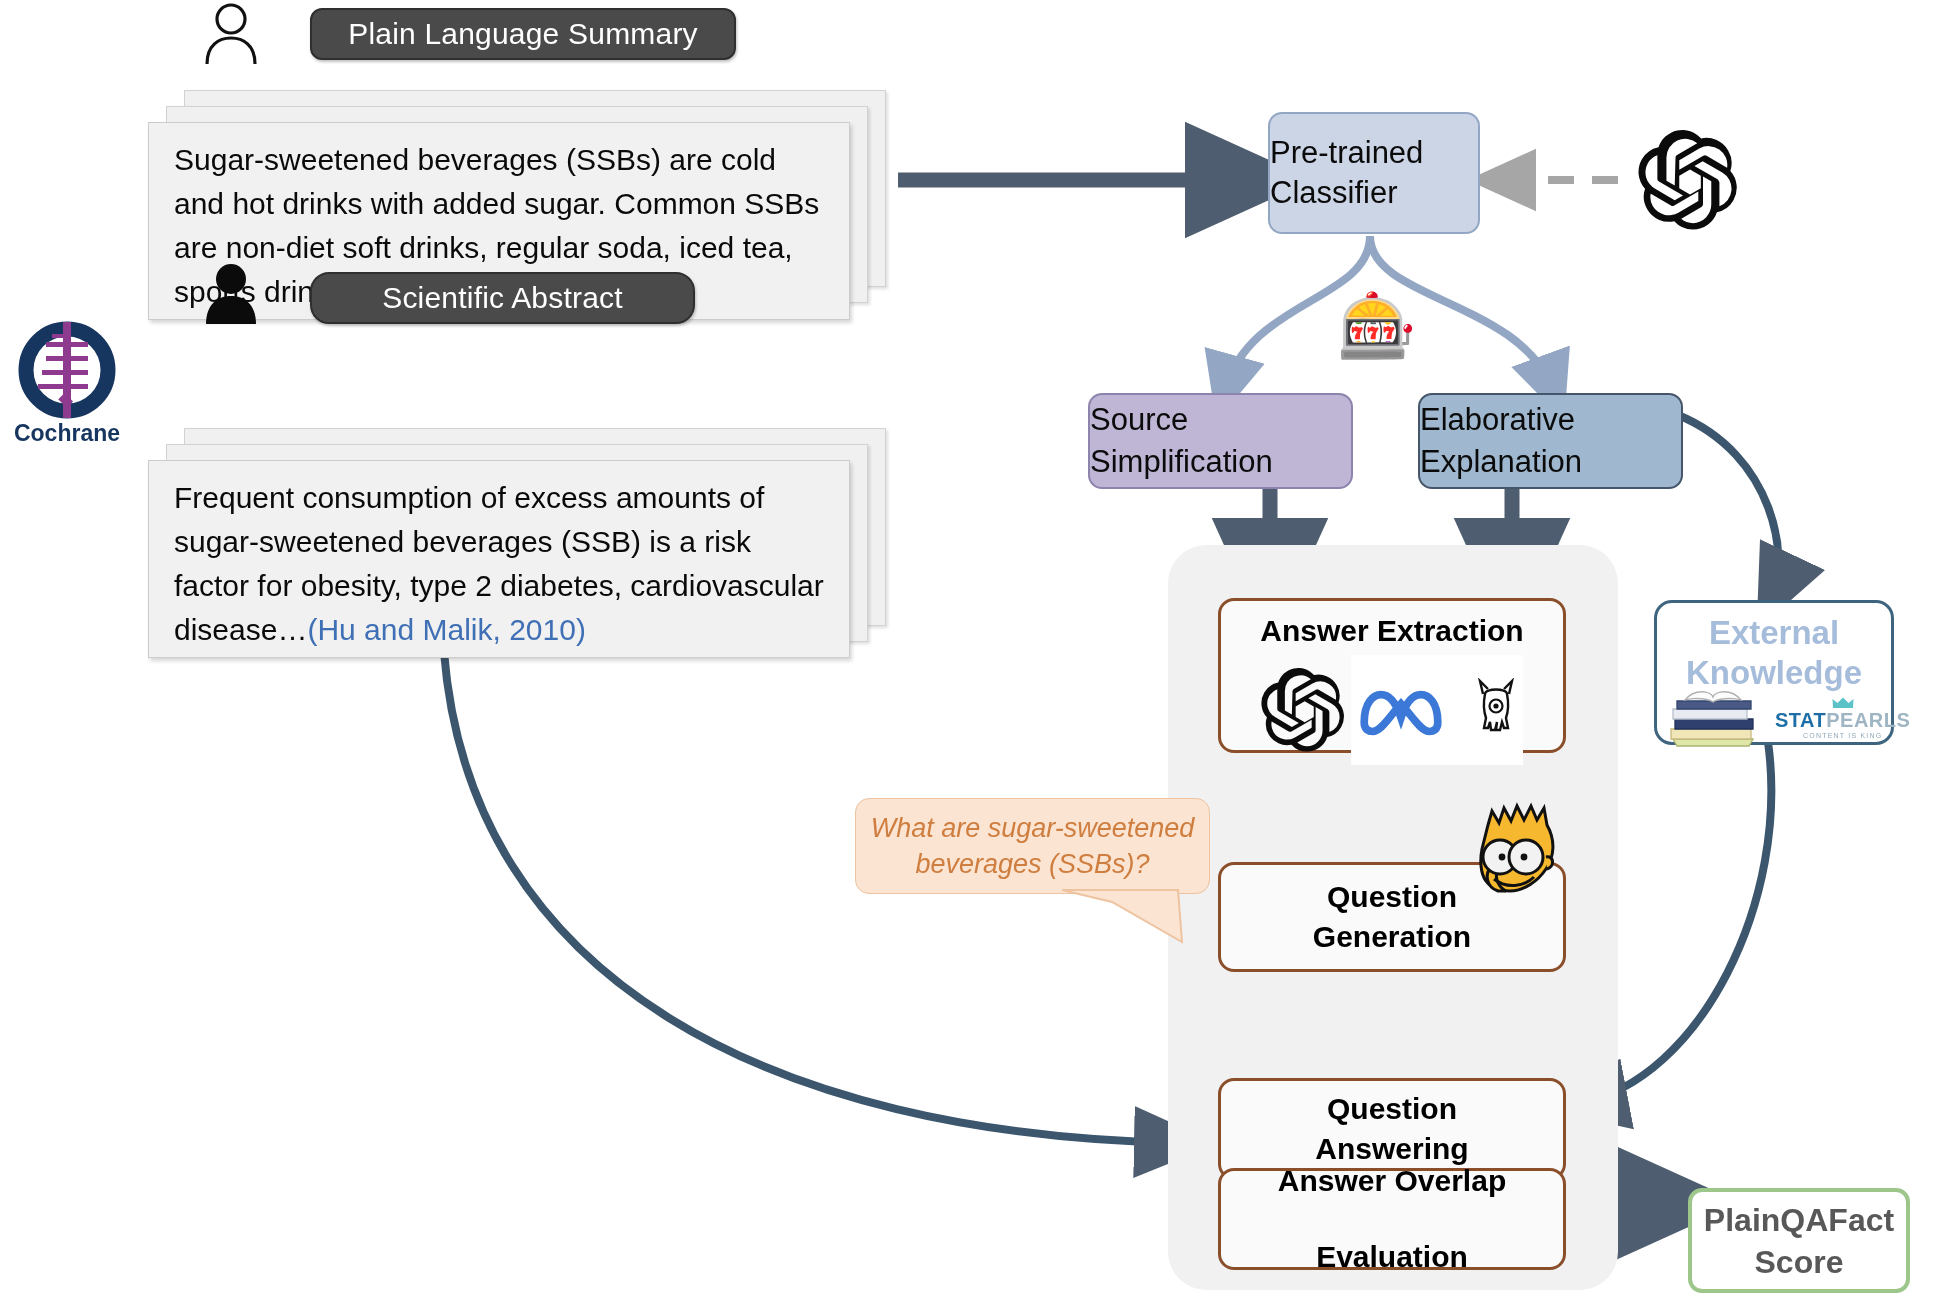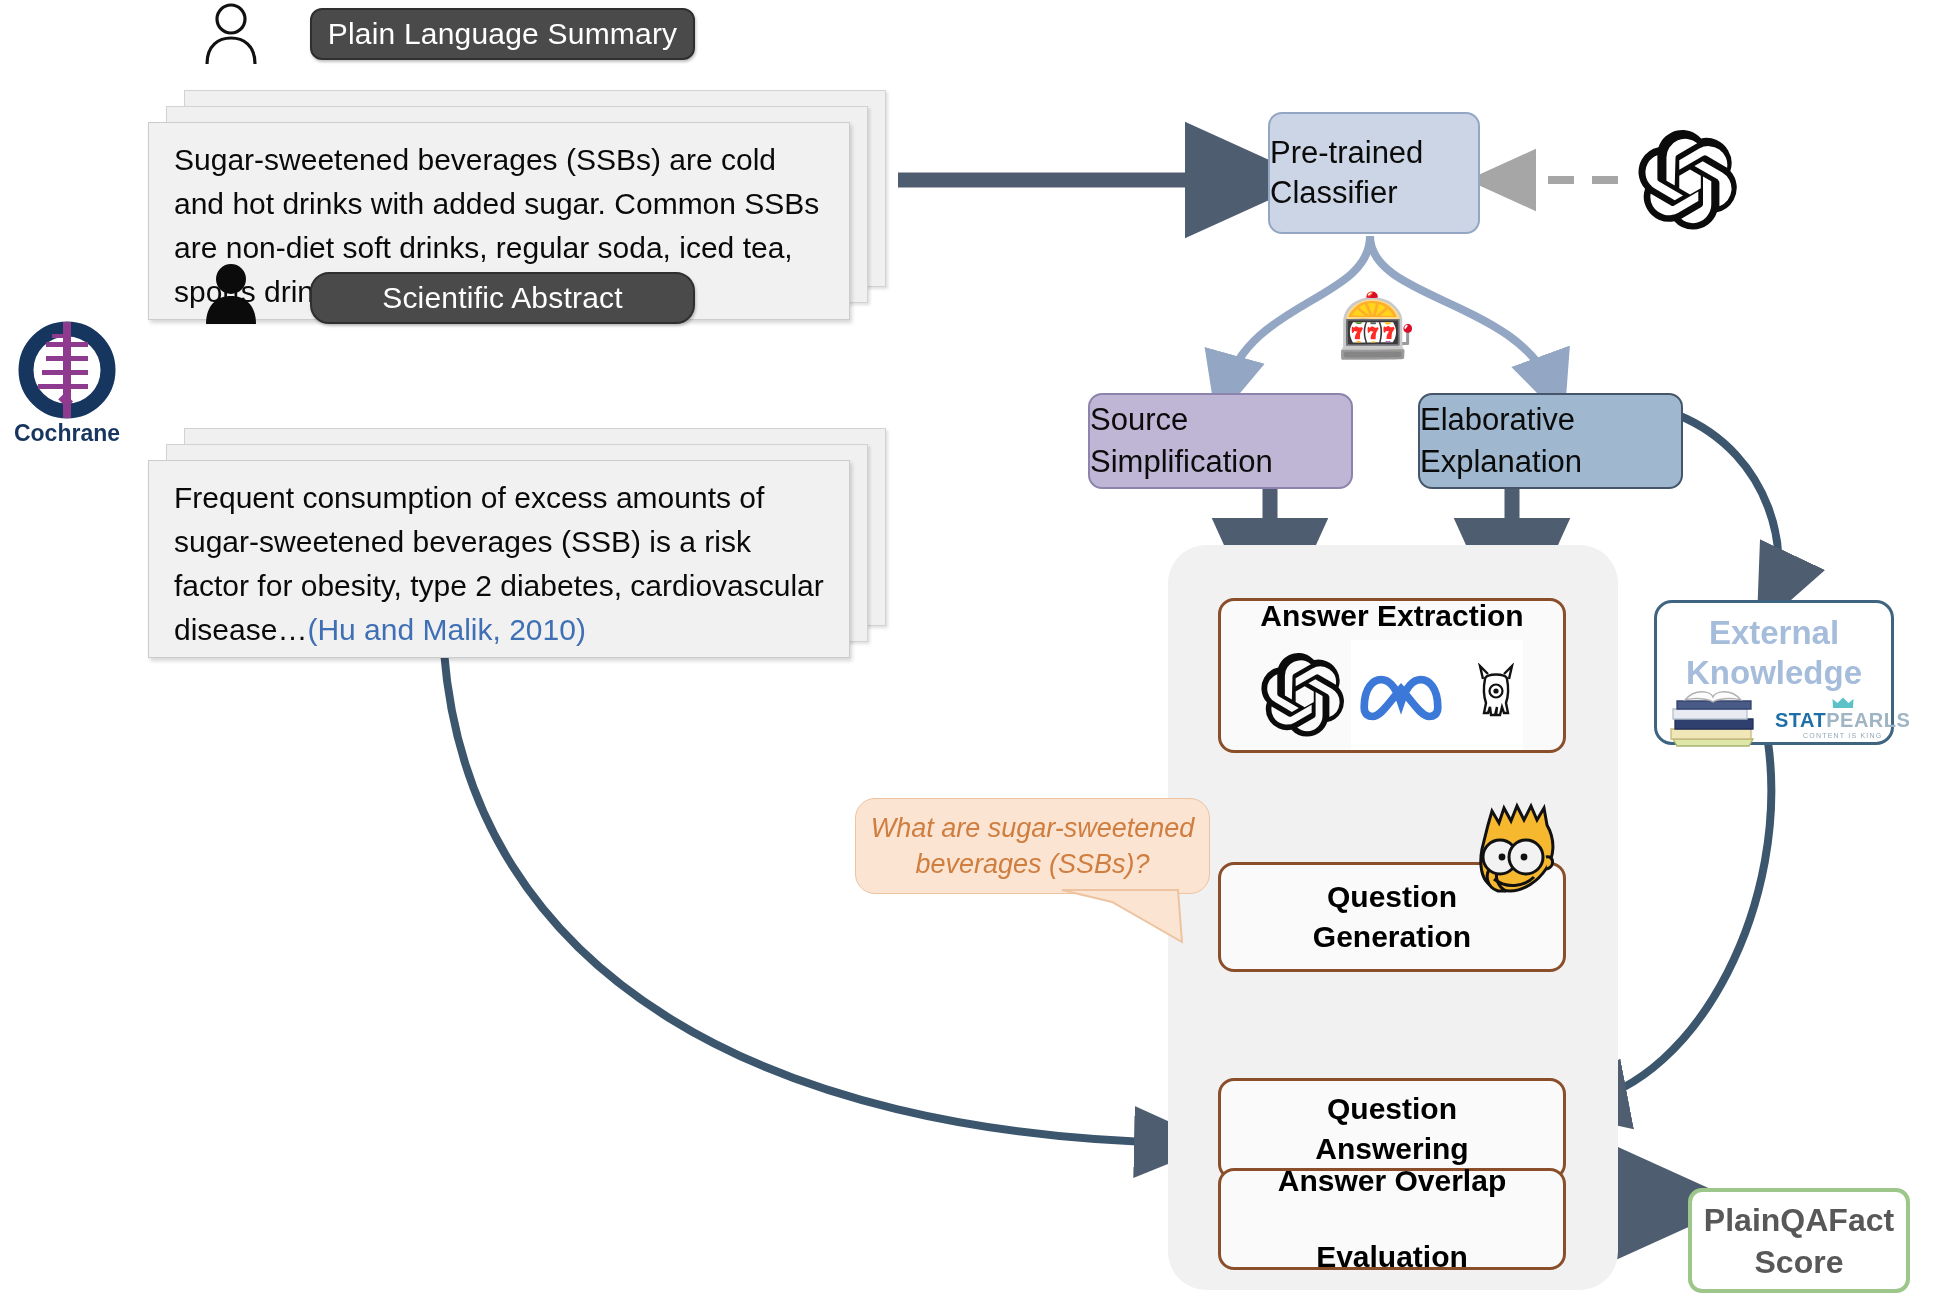--- a/index.html
+++ b/index.html
@@ -38,21 +38,21 @@
   .stepbox{background:#fafafa;border:3px solid #8a4f2a;border-radius:16px;
            font-weight:bold;font-size:30px;line-height:40px;color:#000;}
   .extbox{background:#ffffff;border:3px solid #3e647f;border-radius:18px;}
   .extbox .ext-title{color:#a6bcdb;font-weight:bold;font-size:33px;
                      line-height:40px;text-align:center;}
   .scorebox{background:#ffffff;border:4px solid #9cc68a;border-radius:14px;
             font-weight:bold;font-size:32px;line-height:42px;color:#585858;
             display:flex;align-items:center;justify-content:center;text-align:center;}
 
   
-  .bubble{background:#fbe4d2;border:1px solid #edc3a0;border-radius:20px;
+  .bubble{background:#fbe4d2;border:1px solid #edc3a0;border-radius:14px;
           color:#cf7e3f;font-style:italic;font-size:27px;line-height:36px;
           text-align:center;display:flex;align-items:center;justify-content:center;
           padding:0 14px;}
 
   
   .logorow{display:flex;align-items:center;justify-content:center;gap:6px;}
   .whitepatch{background:#ffffff;display:flex;align-items:center;
               justify-content:center;gap:26px;}
 
   
@@ -128,21 +128,21 @@
     <g>
       <path d="M444,652 C470,980 770,1135 1182,1143" fill="none" stroke="#3c566e" stroke-width="8" marker-end="url(#ah-thin)"></path>
     </g>
   </svg>
 
   <svg class="abs" style="left:200px;top:2px;width:62px;height:62px;" viewBox="0 0 62 62">
     <circle cx="31" cy="17" r="14" fill="none" stroke="#111" stroke-width="3.2"></circle>
     <path d="M7 62 C7 43 19 36 31 36 C43 36 55 43 55 62" fill="none" stroke="#111" stroke-width="3.2"></path>
   </svg>
 
-  <div class="abs pill" style="left:310px;top:8px;width:385px;height:52px;">
+  <div class="abs pill" style="left:310px;top:8px;width:426px;height:52px;">
     <span>Plain Language Summary</span>
   </div>
 
   <div class="cardstack" style="left:148px;top:90px;width:740px;height:220px;">
     <div class="card-shadow" style="left:36px;top:0px;width:700px;height:195px;"></div>
     <div class="card-shadow" style="left:18px;top:16px;width:700px;height:195px;"></div>
     <div class="card-front" style="left:0px;top:32px;width:700px;height:196px;"></div>
     <div class="card-text" style="left:26px;top:48px;width:660px;">
       <span>Sugar-sweetened beverages (SSBs) are cold and hot drinks with added sugar. Common SSBs are non-diet soft drinks, regular soda, iced tea, sports drinks…</span><span class="cite">(Hu and Malik, 2010)</span>
     </div>
@@ -198,21 +198,21 @@
   </div>
 
   <div class="abs box elaborate" style="left:1418px;top:393px;width:265px;height:96px;">
     <div>Elaborative</div>
     <div>Explanation</div>
   </div>
 
   <div class="abs panel" style="left:1168px;top:545px;width:450px;height:745px;"></div>
 
   <div class="abs stepbox" style="left:1218px;top:598px;width:348px;height:155px;
-              display:flex;flex-direction:column;align-items:center;justify-content:flex-end;
+              display:flex;flex-direction:column;align-items:center;justify-content:space-between;
               padding-top:10px;">
     <div>Answer Extraction</div>
     <div class="logorow" style="margin-top:4px;">
       <svg style="width:84px;height:84px;" viewBox="0 0 64 64">
         <path fill="#0b0b0b" d="M59.1 26.2a15.9 15.9 0 0 0-1.4-13.1A16.1 16.1 0 0 0 40.4 5.4 16.1 16.1 0 0 0 13.1 11a15.9 15.9 0 0 0-10.6 7.7 16.1 16.1 0 0 0 2 18.9 15.9 15.9 0 0 0 1.4 13.1 16.1 16.1 0 0 0 17.3 7.7 15.9 15.9 0 0 0 12 5.3 16.1 16.1 0 0 0 15.3-11.1 15.9 15.9 0 0 0 10.6-7.7 16.1 16.1 0 0 0-2-18.7Zm-23.9 33.4a11.9 11.9 0 0 1-7.6-2.8l.4-.2 12.6-7.3a2 2 0 0 0 1-1.8V29.7l5.3 3.1v14.7a12 12 0 0 1-11.7 12.1ZM9.5 48.8a11.9 11.9 0 0 1-1.4-8l.4.2 12.6 7.3a2 2 0 0 0 2.1 0l15.4-8.9v6.1L25.8 52.9a12 12 0 0 1-16.3-4.1ZM6.2 21.4a11.9 11.9 0 0 1 6.2-5.2v15a2 2 0 0 0 1 1.8l15.4 8.9-5.3 3.1L11 37.6a12 12 0 0 1-4.8-16.2ZM51.5 31.9 36.1 23l5.3-3 12.5 7.2a12 12 0 0 1-1.8 21.6V33.7a2 2 0 0 0-1.1-1.8ZM56.8 24l-.4-.2-12.5-7.3a2 2 0 0 0-2.1 0l-15.4 8.9v-6.1l12.8-7.4a12 12 0 0 1 17.8 12.4ZM23.5 35.5 18.2 32.4V17.7A12 12 0 0 1 38 8.5l-.4.2-12.6 7.3a2 2 0 0 0-1 1.8ZM26.4 29.3 33.3 25.3l6.9 4v8l-6.9 4-6.9-4Z"></path>
       </svg>
       <div class="whitepatch" style="width:172px;height:110px;">
         <svg style="width:92px;height:56px;" viewBox="0 0 120 68">
           <path fill="none" stroke="#3b78d8" stroke-width="10" stroke-linecap="round" d="M12 50 C12 24 24 14 34 14 C50 14 58 38 60 44 C62 38 70 14 86 14 C96 14 108 24 108 50 C108 60 102 62 97 62 C86 62 76 44 60 26 C44 44 34 62 23 62 C18 62 12 60 12 50 Z"></path>
         </svg>

